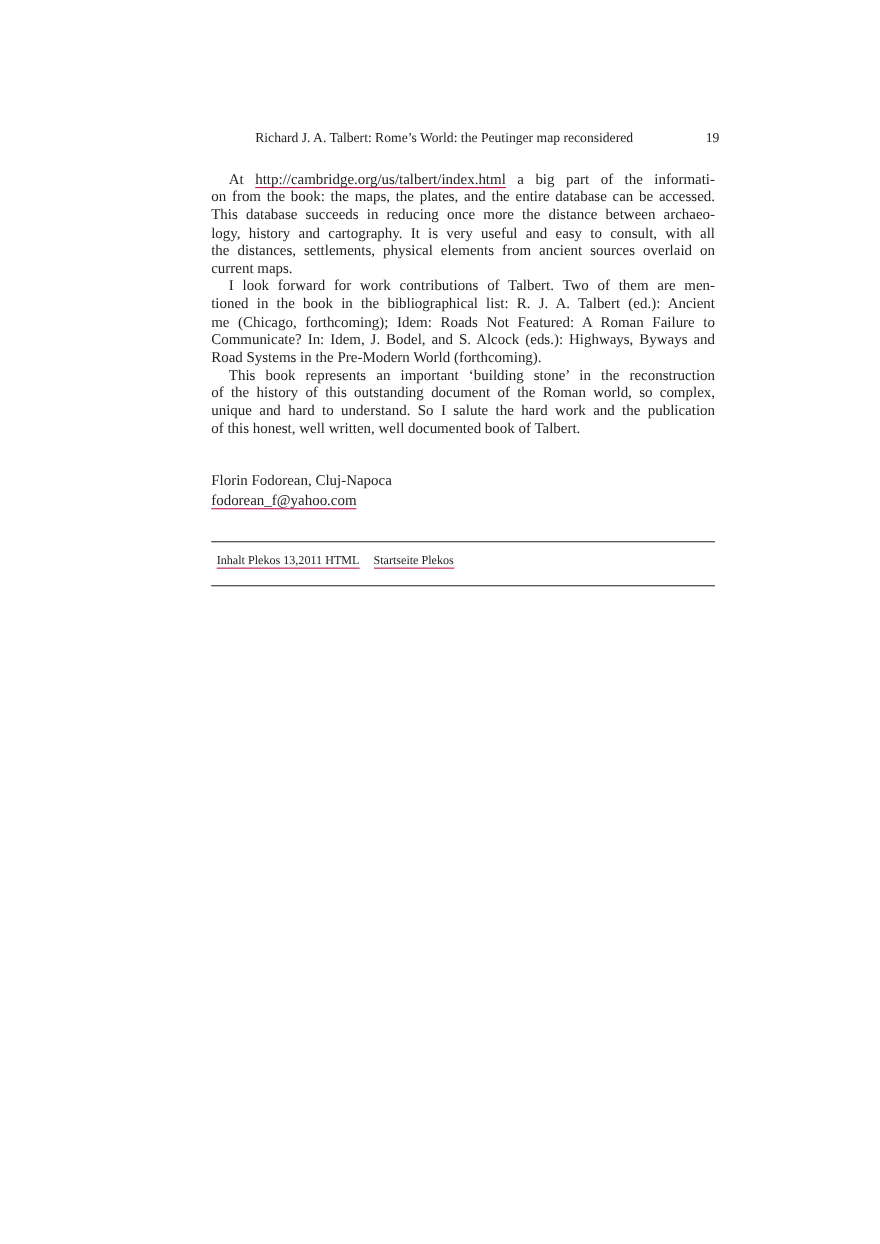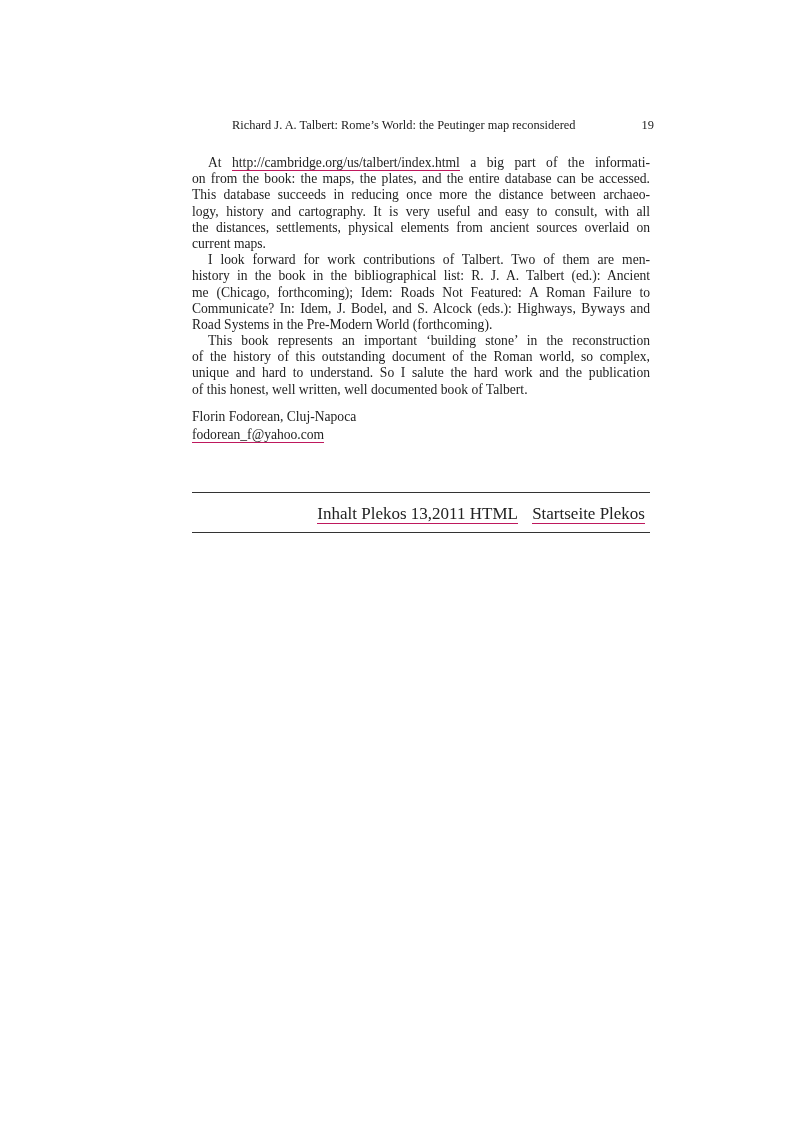--- a/index.html
+++ b/index.html
@@ -8,25 +8,25 @@
   .page { position:absolute; left:0; top:0; width:800px; height:884px; }
   .header { position:absolute; left:232px; top:118px; width:422px; font-size:12.4px;
             font-family:"Liberation Serif",serif; white-space:nowrap; }
   .header .pnum { position:absolute; right:0; top:0; }
   .body { position:absolute; left:192px; top:155px; width:458px;
           font-family:"Liberation Serif",serif; font-size:13.6px; line-height:16.2px; }
   .line { display:block; white-space:nowrap; text-align:justify; text-align-last:justify; height:16.2px; }
   .line.last { text-align-last:left; }
   .indent { padding-left:16px; }
   a.link { color:#222; text-decoration:none; border-bottom:1px solid #be185d; }
-  .sig { position:absolute; left:192px; top:408px; font-family:"Liberation Serif",serif;
+  .sig { position:absolute; left:192px; top:428px; font-family:"Liberation Serif",serif;
          font-size:13.6px; line-height:18px; }
   .rule { position:absolute; left:192px; width:458px; height:0; border-top:1px solid #333; }
-  .footer { position:absolute; left:192px; top:504px; width:458px; text-align:right;
-            font-family:"Liberation Serif",serif; font-size:17px; }
+  .footer { position:absolute; left:192px; top:504px; width:458px; text-align:left;
+            font-family:"Liberation Serif",serif; font-size:11px; }
   .footer a { margin:0 5px; }
 </style>
 </head>
 <body>
 
 <div class="page">
 
   <div class="header">
     <span>Richard J. A. Talbert: Rome’s World: the Peutinger map reconsidered</span>
     <span class="pnum">19</span>
@@ -38,21 +38,21 @@
       <span class="line indent"><span>At </span><a class="link" href="#">http://cambridge.org/us/talbert/index.html</a><span> a big part of the informati-</span></span>
       <span class="line">on from the book: the maps, the plates, and the entire database can be accessed.</span>
       <span class="line">This database succeeds in reducing once more the distance between archaeo-</span>
       <span class="line">logy, history and cartography. It is very useful and easy to consult, with all</span>
       <span class="line">the distances, settlements, physical elements from ancient sources overlaid on</span>
       <span class="line last">current maps.</span>
     </div>
 
     <div>
       <span class="line indent">I look forward for work contributions of Talbert. Two of them are men-</span>
-      <span class="line">history in the book in the bibliographical list: R. J. A. Talbert (ed.): Ancient</span>
+      <span class="line">tioned in the book in the bibliographical list: R. J. A. Talbert (ed.): Ancient</span>
       <span class="line">me (Chicago, forthcoming); Idem: Roads Not Featured: A Roman Failure to</span>
       <span class="line">Communicate? In: Idem, J. Bodel, and S. Alcock (eds.): Highways, Byways and</span>
       <span class="line last">Road Systems in the Pre-Modern World (forthcoming).</span>
     </div>
 
     <div>
       <span class="line indent">This book represents an important ‘building stone’ in the reconstruction</span>
       <span class="line">of the history of this outstanding document of the Roman world, so complex,</span>
       <span class="line">unique and hard to understand. So I salute the hard work and the publication</span>
       <span class="line last">of this honest, well written, well documented book of Talbert.</span>

